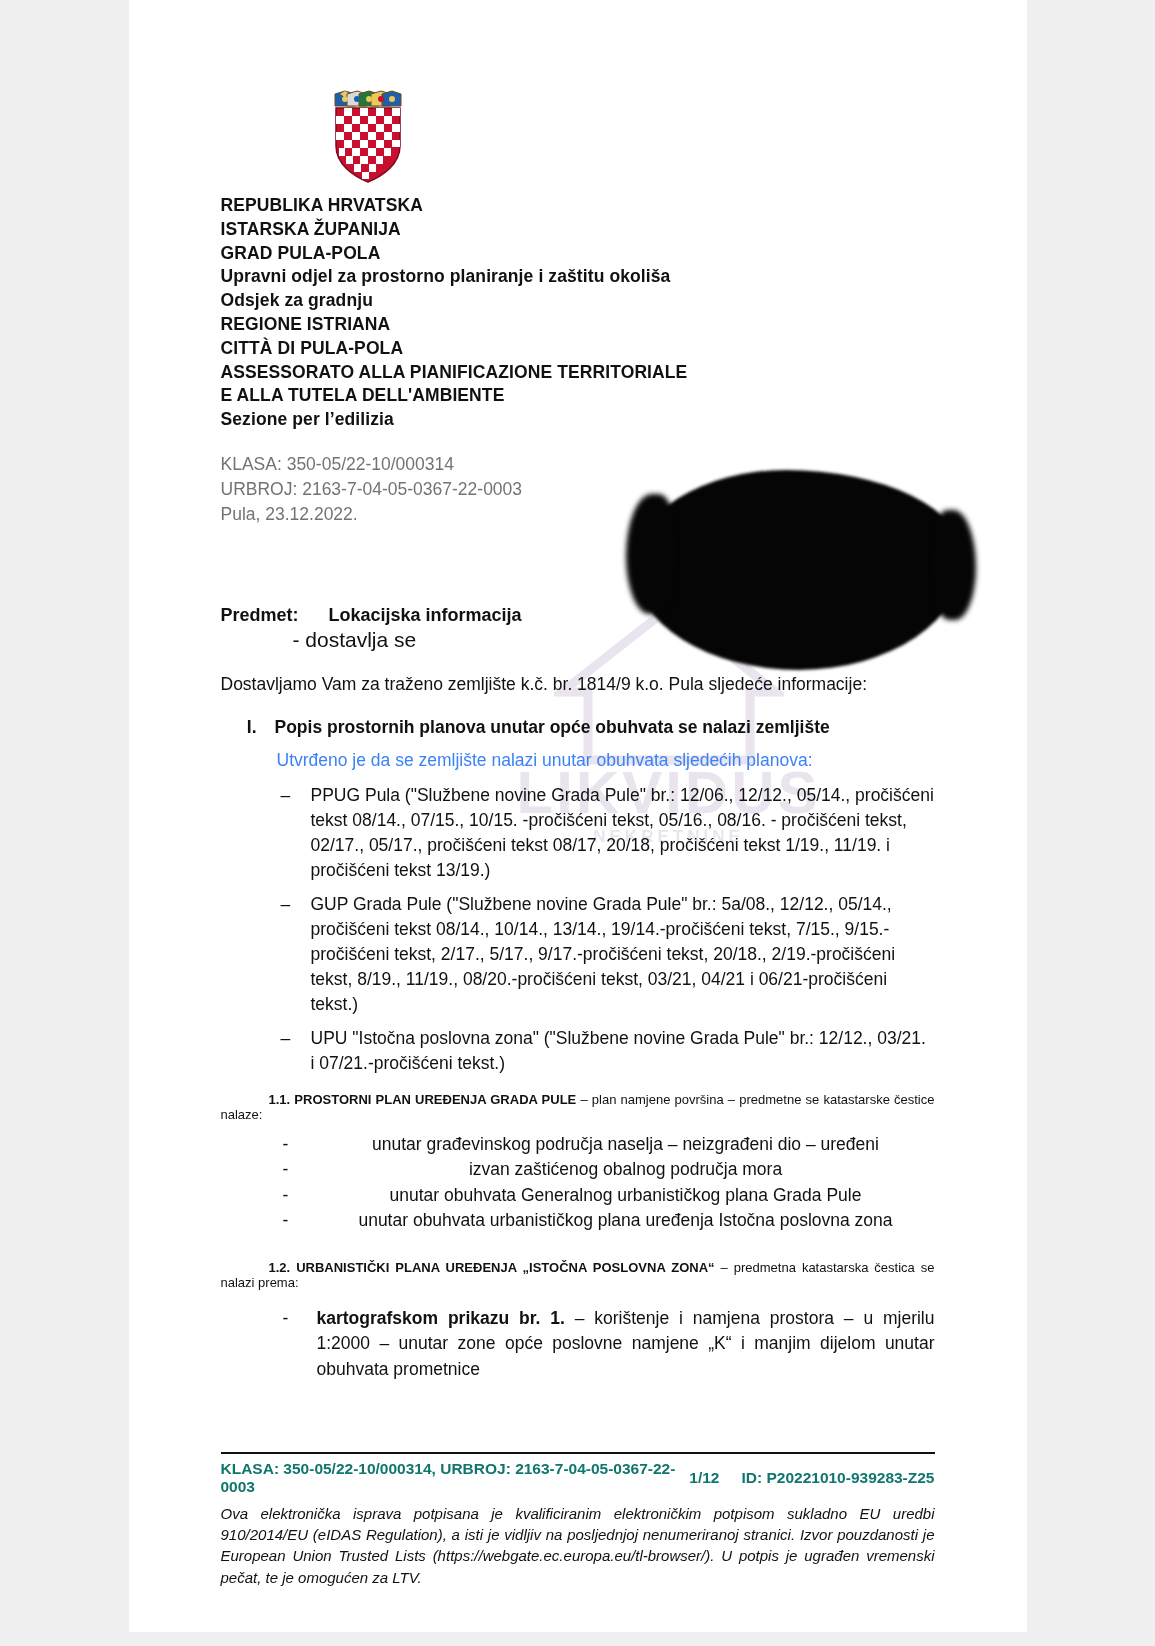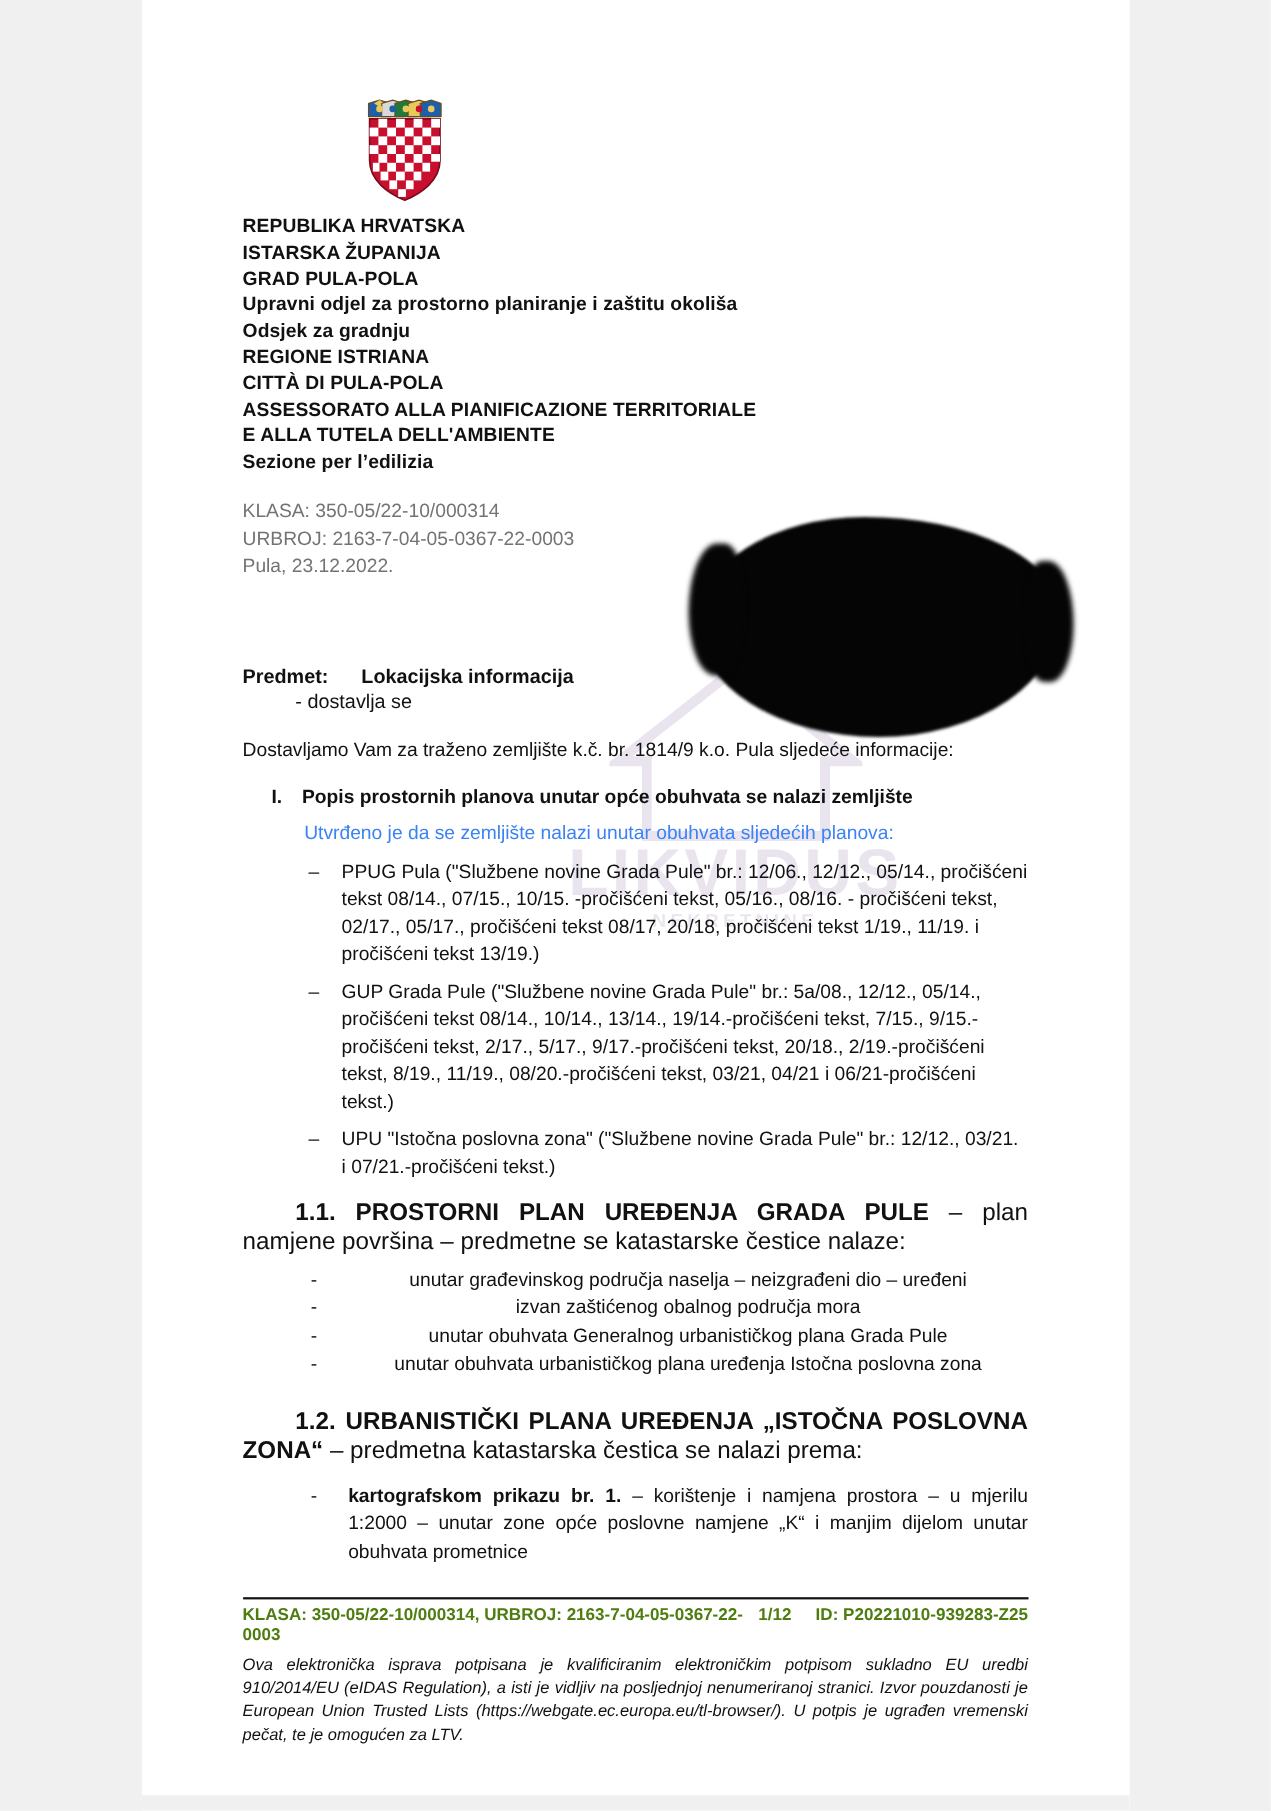--- a/index.html
+++ b/index.html
@@ -128,23 +128,23 @@
     position: relative;
     z-index: 3;
   }
   .subject-row {
     font-size: 18px;
     font-weight: bold;
     color: #111;
   }
   .subject-label { display: inline-block; width: 108px; }
   .subject-sub {
-    font-size: 18px;
+    font-size: 21px;
     font-weight: normal;
-    margin-left: 48px;
+    margin-left: 72px;
     margin-top: 2px;
     color: #111;
   }
   .intro {
     margin-top: 22px;
     font-size: 17.5px;
     color: #111;
     position: relative;
     z-index: 3;
   }
@@ -194,21 +194,21 @@
   .dash-bullet {
     width: 30px;
     flex: 0 0 30px;
   }
   .dash-text {
     flex: 1;
   }
   
   .subsec {
     margin-top: 16px;
-    font-size: 22px;
+    font-size: 13px;
     color: #111;
     text-align: justify;
     position: relative;
     z-index: 3;
   }
   .subsec .lead {
     display: inline;
     font-weight: bold;
   }
   .subsec-indent {
@@ -242,21 +242,22 @@
     bottom: 58px;
   }
   .footer-rule {
     border-top: 2px solid #111;
     margin-bottom: 6px;
   }
   .footer-line1 {
     display: flex;
     font-size: 15.5px;
     font-weight: bold;
-    color: #4d7c0f;
+    color: #0f766e;
+    align-items: center;
   }
   .footer-klasa { flex: 1; }
   .footer-page { margin-right: 22px; }
   .footer-note {
     margin-top: 7px;
     font-size: 15px;
     font-style: italic;
     color: #111;
     line-height: 1.42;
     text-align: justify;

